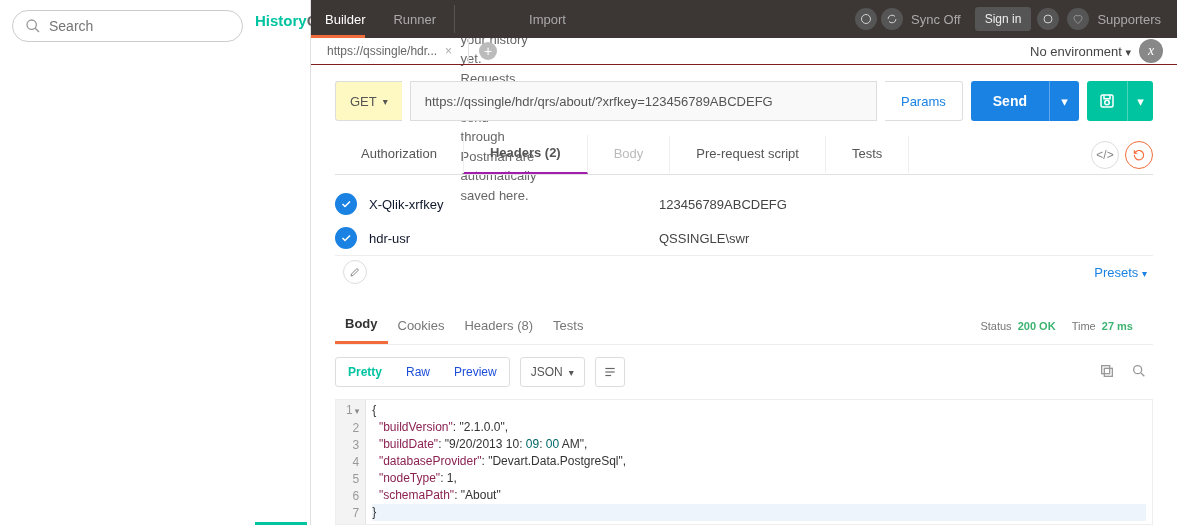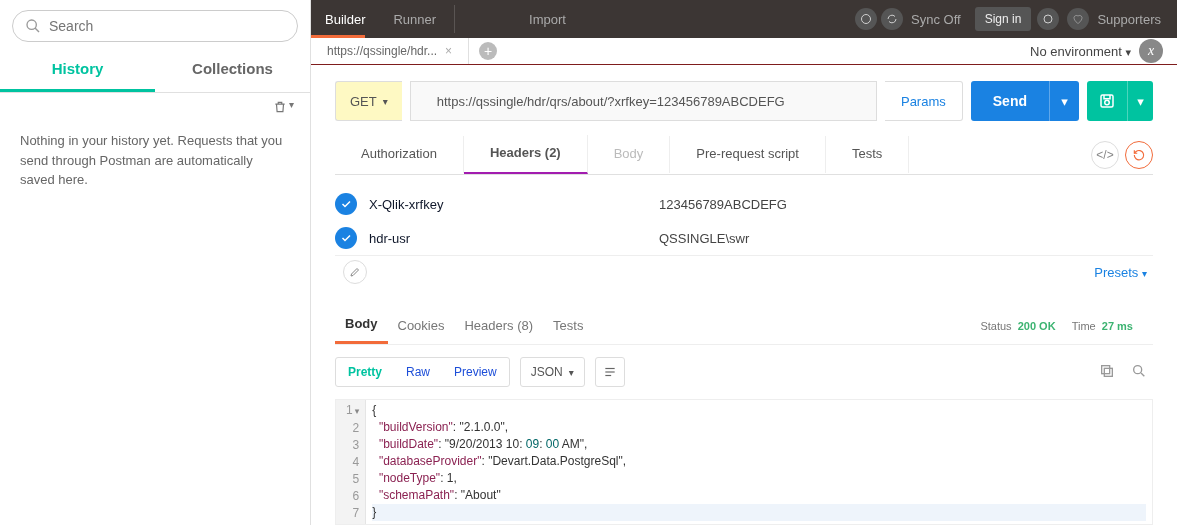--- a/index.html
+++ b/index.html
@@ -1,19 +1,19 @@
 <!DOCTYPE html>
 <html><head>
 <meta charset="utf-8">
 <style>
 * { box-sizing: border-box; margin: 0; padding: 0; font-family: "Helvetica Neue", Arial, sans-serif; }
 body { width: 1177px; height: 525px; overflow: hidden; background: #fff; display: flex; font-size: 13px; color: #333; }
 
 
-.sidebar { width: 311px; border-right: 1px solid #e0e0e0; display: flex; flex-direction: column; }
+.sidebar { width: 311px; border-right: 1px solid #e0e0e0; display: flex; }
 .searchwrap { padding: 10px 12px 6px; }
 .searchbox { display: flex; align-items: center; border: 1px solid #ccc; border-radius: 18px; padding: 4px 12px; height: 32px; color: #999; }
 .searchbox svg { width: 16px; height: 16px; margin-right: 8px; }
 .searchbox input { border: none; outline: none; flex: 1; font-size: 14px; color: #555; background: transparent; }
 .sidetabs { display: flex; }
 .sidetab { flex: 1; text-align: center; padding: 12px 0 12px; font-size: 15px; font-weight: 600; color: #666; cursor: pointer; }
 .sidetab.active { color: #00c3a0; border-bottom: 3px solid #00c3a0; }
 .sidetabs + .divider { border-bottom: 1px solid #e0e0e0; }
 .trashrow { display: flex; justify-content: flex-end; padding: 6px 16px; color: #777; }
 .trashrow svg { width: 14px; height: 16px; }
@@ -43,21 +43,21 @@
 .reqtabs .plus { width: 18px; height: 18px; border-radius: 50%; background: #bbb; color: #fff; display: flex; align-items: center; justify-content: center; margin-left: 10px; font-size: 14px; }
 .reqtabs .envright { margin-left: auto; margin-right: 14px; display: flex; align-items: center; gap: 8px; color: #444; font-size: 13px; }
 .envcircle { width: 24px; height: 24px; border-radius: 50%; background: #888; color: #fff; display: flex; align-items: center; justify-content: center; font-style: italic; font-family: serif; font-size: 14px; }
 
 
 .reqarea { padding: 16px 24px 0 24px; display: flex; flex-direction: column; }
 .urlrow { display: flex; gap: 8px; align-items: stretch; }
 .methodbox { display: flex; }
 .methodsel { background: #fef9c3; border: 1px solid #ddd; border-right: none; padding: 0 14px; display: flex; align-items: center; font-size: 13px; color: #555; border-radius: 3px 0 0 3px; }
 .methodsel .caret { margin-left: 6px; font-size: 10px; }
-.urlinput { flex: 1; border: 1px solid #ddd; padding: 0 26px; font-size: 13px; color: #555; display: flex; align-items: center; background: #f9f9f9; }
+.urlinput { flex: 1; border: 1px solid #ddd; padding: 0 14px; font-size: 13px; color: #555; display: flex; align-items: center; background: #f9f9f9; }
 .params { border: 1px solid #ddd; border-left: none; padding: 0 16px; display: flex; align-items: center; color: #1a82e2; font-size: 13px; background: #fff; border-radius: 0 3px 3px 0; }
 .sendgrp { display: flex; }
 .sendbtn { background: #1a82e2; color: #fff; padding: 0 22px; display: flex; align-items: center; font-weight: 600; font-size: 14px; border-radius: 3px 0 0 3px; }
 .sendcaret { background: #1a82e2; border-left: 1px solid rgba(255,255,255,.3); width: 30px; display: flex; align-items: center; justify-content: center; color: #fff; border-radius: 0 3px 3px 0; }
 .savegrp { display: flex; }
 .savebtn { background: #00c3a0; width: 40px; display: flex; align-items: center; justify-content: center; border-radius: 3px 0 0 3px; }
 .savecaret { background: #00c3a0; border-left: 1px solid rgba(255,255,255,.3); width: 26px; display: flex; align-items: center; justify-content: center; color: #fff; border-radius: 0 3px 3px 0; }
 .urlrow > * { height: 40px; }
 
 

